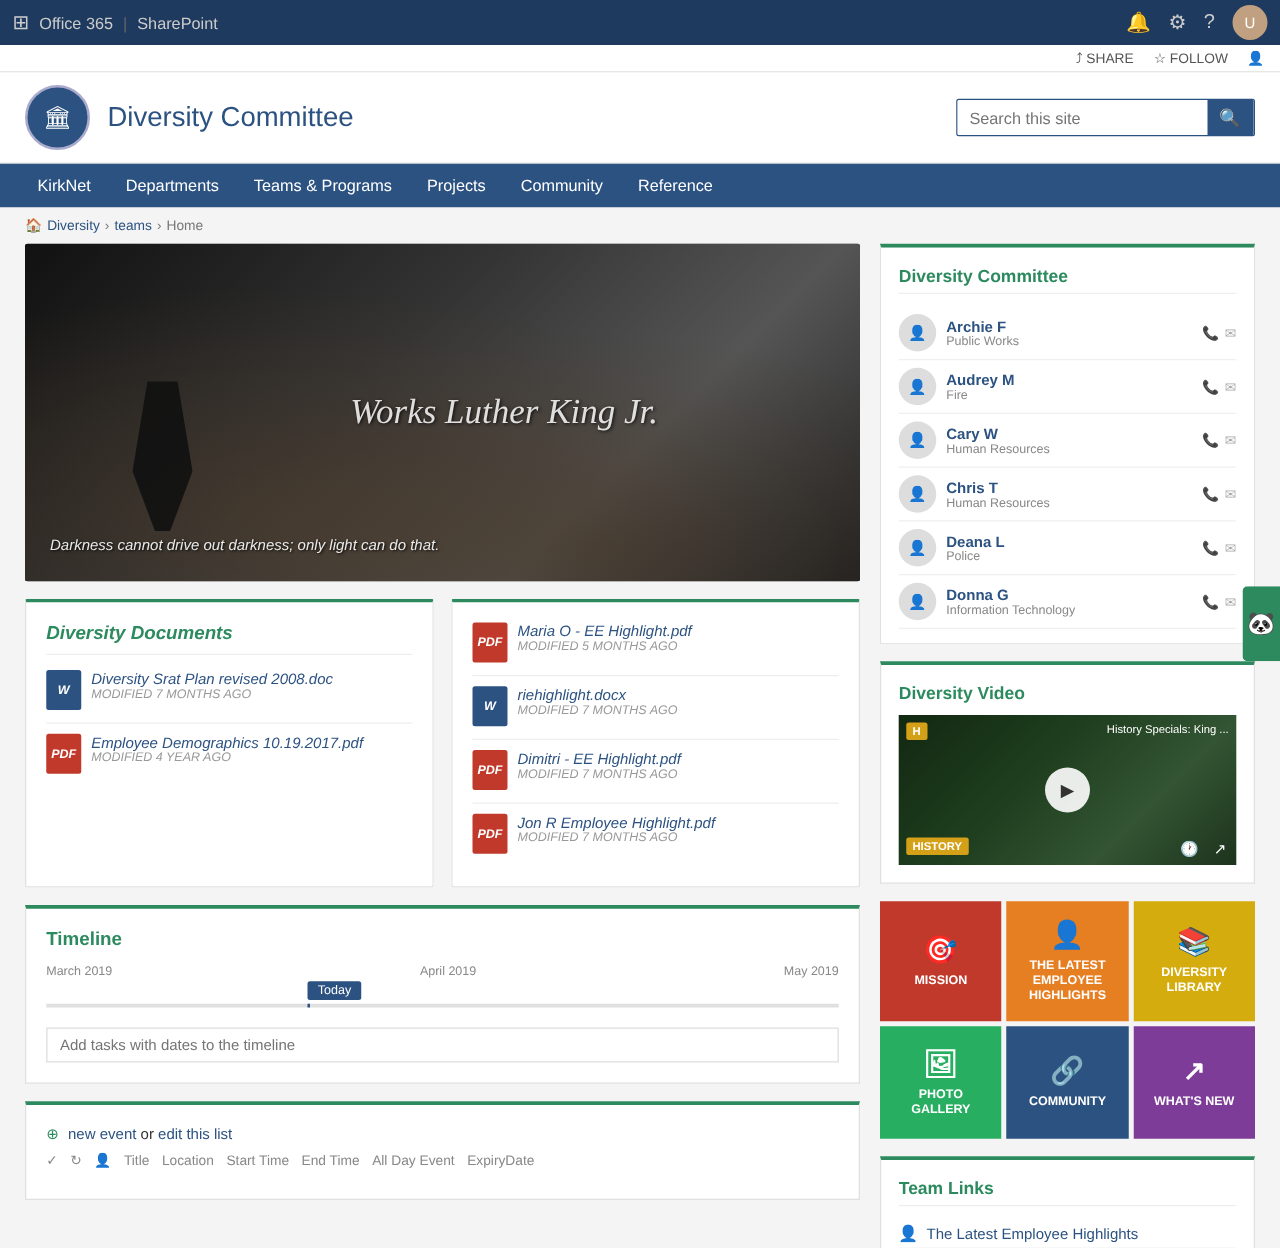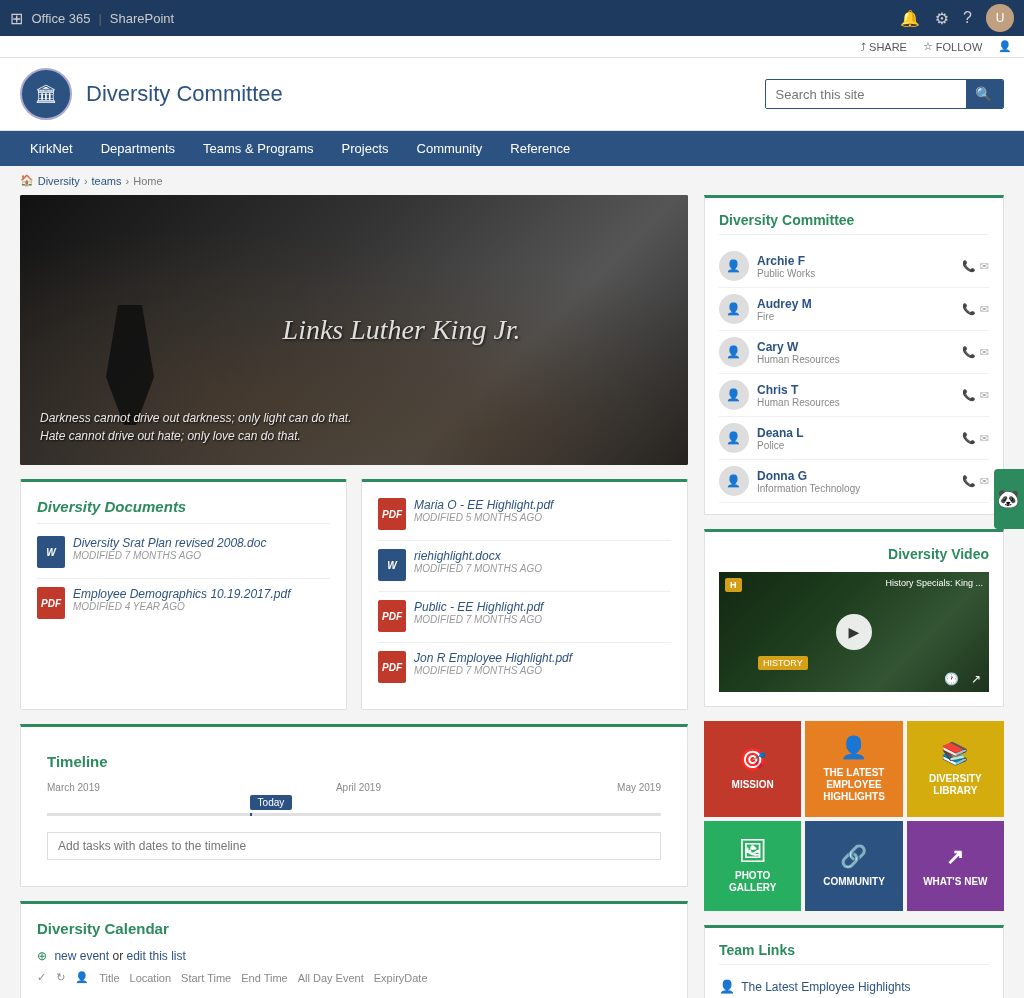--- a/index.html
+++ b/index.html
@@ -189,21 +189,21 @@
     .doc-info { flex: 1; }
     .doc-name { font-size: 12px; color: #2c5282; cursor: pointer; }
     .doc-modified { font-size: 10px; color: #999; text-transform: uppercase; }
     .doc-divider { border: none; border-top: 1px solid #eee; margin: 8px 0; }
 
     
     .timeline-card {
       background: #fff;
       border: 1px solid #e0e0e0;
       border-top: 3px solid #2c8a5e;
-      padding: 26px;
+      padding: 16px;
     }
     .timeline-header { font-size: 15px; color: #2c8a5e; font-weight: 600; margin-bottom: 12px; }
     .timeline-bar-wrap { position: relative; margin: 8px 0; }
     .timeline-line { height: 3px; background: #e0e0e0; position: relative; margin: 20px 0 4px 0; }
     .timeline-labels { display: flex; justify-content: space-between; font-size: 10px; color: #888; }
     .timeline-today-marker {
       position: absolute;
       left: 33%;
       top: -18px;
       background: #2c5282;
@@ -273,21 +273,21 @@
     .member-dept { font-size: 10px; color: #888; }
     .member-actions { display: flex; gap: 4px; color: #aaa; font-size: 11px; }
 
     
     .video-card {
       background: #fff;
       border: 1px solid #e0e0e0;
       border-top: 3px solid #2c8a5e;
       padding: 14px;
     }
-    .video-title { font-size: 14px; color: #2c8a5e; font-weight: 600; margin-bottom: 10px; text-align: right; }
+    .video-title { font-size: 14px; color: #2c8a5e; font-weight: 600; margin-bottom: 10px; }
     .video-thumb {
       width: 100%;
       height: 120px;
       background: linear-gradient(135deg, #1a3a1a 0%, #2d5a2d 40%, #4a7a4a 70%, #2a4a2a 100%);
       position: relative;
       display: flex;
       align-items: center;
       justify-content: center;
       cursor: pointer;
     }
@@ -320,29 +320,28 @@
     }
     .video-title-text {
       position: absolute;
       top: 6px; right: 6px;
       color: #fff;
       font-size: 9px;
       z-index: 2;
     }
     .video-history-logo {
       position: absolute;
-      bottom: 22px; left: 6px;
+      bottom: 8px; left: 6px;
       background: #d4a017;
       color: #fff;
       font-size: 9px;
-      font-weight: normal;
+      font-weight: bold;
       padding: 2px 5px;
       border-radius: 2px;
       z-index: 2;
-      margin-left: 33px;
     }
     .video-clock-icon { position: absolute; bottom: 6px; right: 30px; color: #fff; font-size: 12px; z-index: 2; }
     .video-share-icon { position: absolute; bottom: 6px; right: 8px; color: #fff; font-size: 12px; z-index: 2; }
 
     
     .tiles-grid {
       display: grid;
       grid-template-columns: 1fr 1fr 1fr;
       gap: 4px;
     }
@@ -468,24 +467,23 @@
 </div>
 
 <div class="main-content">
 
   <div class="left-col">
 
     <div class="hero-banner">
       <div class="hero-bg"></div>
       <div class="hero-crowd"></div>
       <div class="hero-figure"></div>
-      <div class="hero-signature">Links Luther King Jr.</div>
+      <div class="hero-signature">Works Luther King Jr.</div>
       <div class="hero-quote">
         <div>Darkness cannot drive out darkness; only light can do that.</div>
-        <div>Hate cannot drive out hate; only love can do that.</div>
       </div>
     </div>
 
     <div class="two-col">
 
       <div class="card">
         <div class="card-title">Diversity Documents</div>
         <div>
           <div class="doc-item">
             <div class="doc-icon word">W</div>
@@ -519,21 +517,21 @@
             <div class="doc-icon word">W</div>
             <div class="doc-info">
               <div class="doc-name">riehighlight.docx</div>
               <div class="doc-modified">MODIFIED 7 MONTHS AGO</div>
             </div>
           </div>
           <hr class="doc-divider">
           <div class="doc-item">
             <div class="doc-icon pdf">PDF</div>
             <div class="doc-info">
-              <div class="doc-name">Public - EE Highlight.pdf</div>
+              <div class="doc-name">Dimitri - EE Highlight.pdf</div>
               <div class="doc-modified">MODIFIED 7 MONTHS AGO</div>
             </div>
           </div>
           <hr class="doc-divider">
           <div class="doc-item">
             <div class="doc-icon pdf">PDF</div>
             <div class="doc-info">
               <div class="doc-name">Jon R Employee Highlight.pdf</div>
               <div class="doc-modified">MODIFIED 7 MONTHS AGO</div>
             </div>
@@ -552,21 +550,20 @@
         </div>
         <div class="timeline-line">
           <div class="timeline-today-marker">Today</div>
           <div class="timeline-today-line"></div>
         </div>
       </div>
       <input class="timeline-input" type="text" placeholder="Add tasks with dates to the timeline" style="">
     </div>
 
     <div class="calendar-card">
-      <div class="calendar-header">Diversity Calendar</div>
       <div class="calendar-new-event">
         <span class="new-event-icon">⊕</span>
         <a href="#">new event</a>
         <span> or </span>
         <a href="#">edit this list</a>
       </div>
       <div class="calendar-cols">
         <span>✓</span>
         <span>↻</span>
         <span>👤</span>

